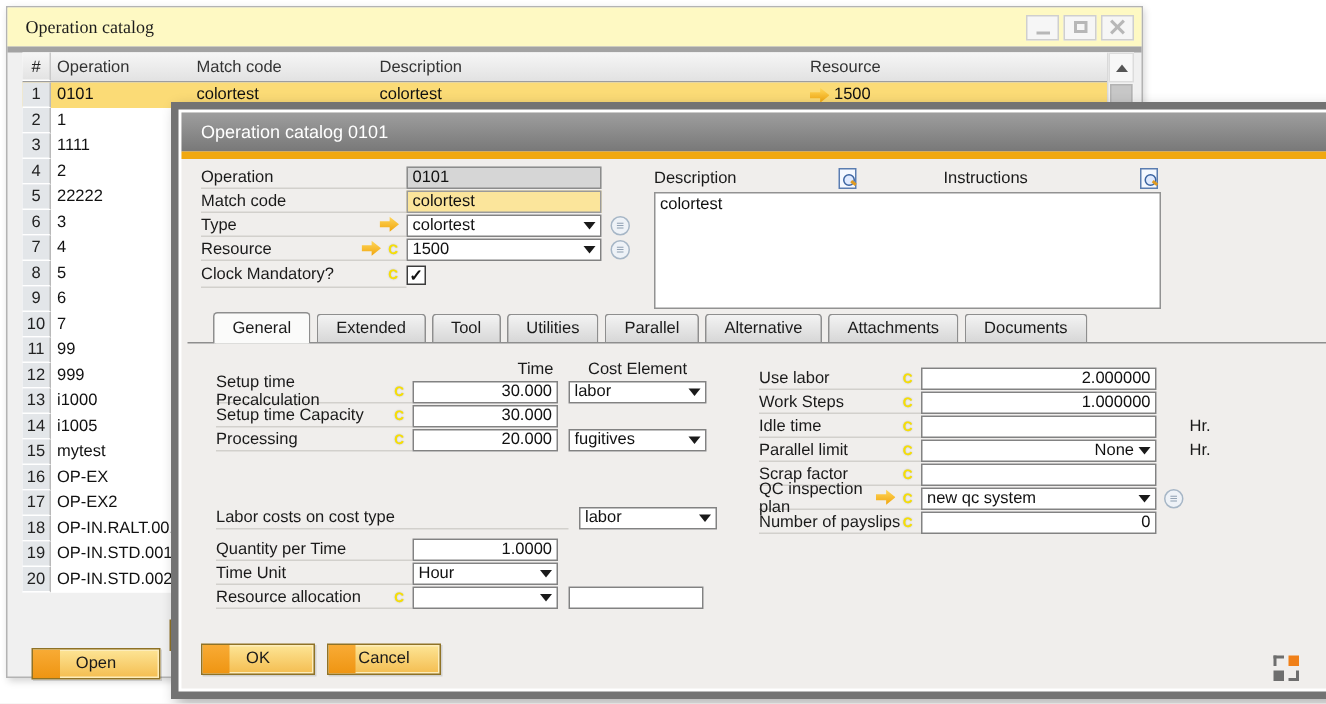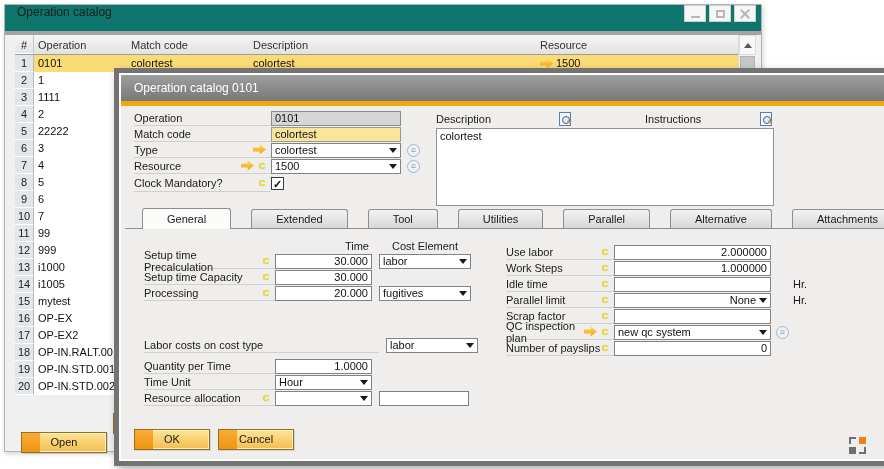--- a/index.html
+++ b/index.html
@@ -17,22 +17,22 @@
   .gl-min { width:9px; height:2px; background:currentColor; margin-top:7px; }
   .gl-max { width:9px; height:8px; border:2px solid currentColor; }
   .gl-close { width:10px; height:10px; position:relative; }
   .gl-close::before,.gl-close::after { content:""; position:absolute; left:4px; top:-1px; width:2px; height:12px; background:currentColor; }
   .gl-close::before { transform:rotate(45deg); }
   .gl-close::after { transform:rotate(-45deg); }
 
   
   .bg-window { position:absolute; left:4px; top:4px; width:758px; height:448px;
     background:#f0f0f0; border:1px solid #b3b3b3; box-shadow:1px 2px 5px rgba(0,0,0,.18); }
-  .bg-titlebar { height:26px; display:flex; padding:0 5px 0 12px;
-    background:#0f766e; font-size:12px; color:#1c1c1c; }
+  .bg-titlebar { height:26px; display:flex; align-items:center; padding:0 5px 0 12px;
+    background:#fef9c3; font-size:12px; color:#1c1c1c;font-family:Liberation Serif, serif; }
   .bg-accent { height:4px; background:#a3a3a3; }
   .tbl { position:absolute; left:10px; top:30px; width:741px; background:#ffffff; }
   .thead { display:flex; height:20px; line-height:20px; color:#333;
     background:linear-gradient(#f6f6f6,#e2e2e2); border-bottom:1px solid #9d9d9d; }
   .thead > div { padding:0 4px; }
   .trow { display:flex; height:17px; line-height:17px; background:#fff; }
   .trow.sel { background:#fbdb76; }
   .c-num { width:19px; text-align:center; background:#e3e6e9; border-right:1px solid #b9b9b9; border-bottom:1px solid #ffffff; color:#222; }
   .c-op { width:93px; padding:0 4px; }
   .c-mc { width:122px; padding:0 4px; }
@@ -92,28 +92,28 @@
 
   
   .hform { position:absolute; left:13px; top:35px; width:300px; }
   .hform .tfield { width:130px; flex:0 0 auto; }
   .hform .lblzone { max-width:137px; min-width:137px; flex:0 0 137px; }
   .hform .after { margin-left:6px; }
 
   .descblock { position:absolute; left:315px; top:36px; width:338px; }
   .descrow { display:flex; align-items:center; height:15px; color:#1a1a1a; }
   .descrow .sp1 { width:123px; }
-  .descrow .sp2 { margin-left:74px; }
+  .descrow .sp2 { margin-left:58px; }
   .descrow .sp3 { margin-left:auto; margin-right:2px; }
   .descarea { margin-top:2px; width:338px; height:78px; background:#fff; border:1px solid #929292; padding:1px 3px; }
 
   
   .tabstrip { position:absolute; left:4px; right:4px; top:134px; height:20px;
     display:flex; align-items:flex-end; padding-left:17px; border-bottom:1px solid #8e8e8e; }
-  .tab { height:19px; line-height:18px; padding:0 24px; margin-right:20px;
+  .tab { height:19px; line-height:18px; padding:0 12px; margin-right:4px;
     border:1px solid #8e8e8e; border-bottom:none; border-radius:3px 3px 0 0;
     background:linear-gradient(#f3f3f3,#d7d7d7); color:#1a1a1a; position:relative; }
   .tab.active { background:#fbfbfa; height:21px; line-height:21px; margin-bottom:-1px; z-index:2; }
 
   
   .gleft { position:absolute; left:23px; top:163px; width:444px; }
   .gleft .hdr { display:flex; height:15px; align-items:center; color:#1a1a1a; }
   .gleft .hdr .t { width:97px; margin-left:131px; text-align:right; padding-right:3px; }
   .gleft .hdr .ce { width:92px; margin-left:7px; text-align:center; }
   .gleft .lblzone { flex:0 0 131px; max-width:131px; }

